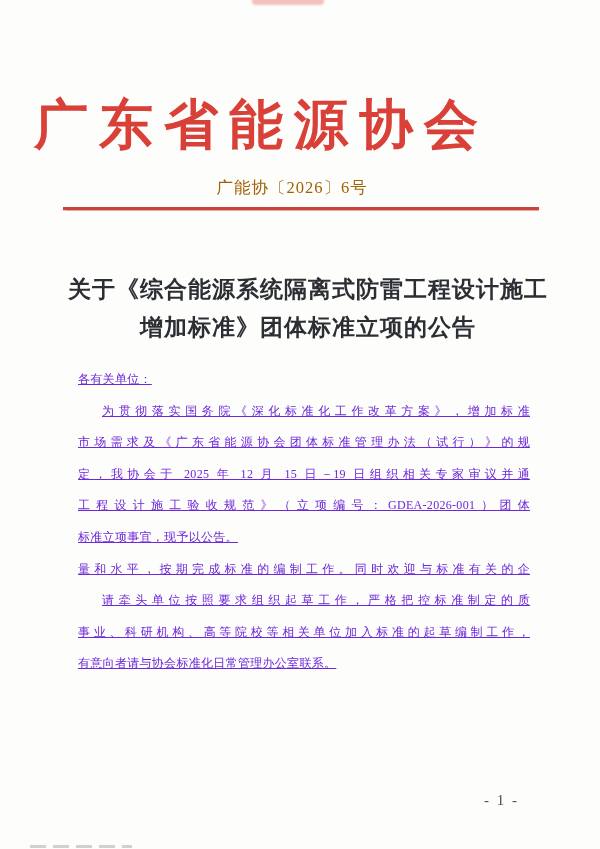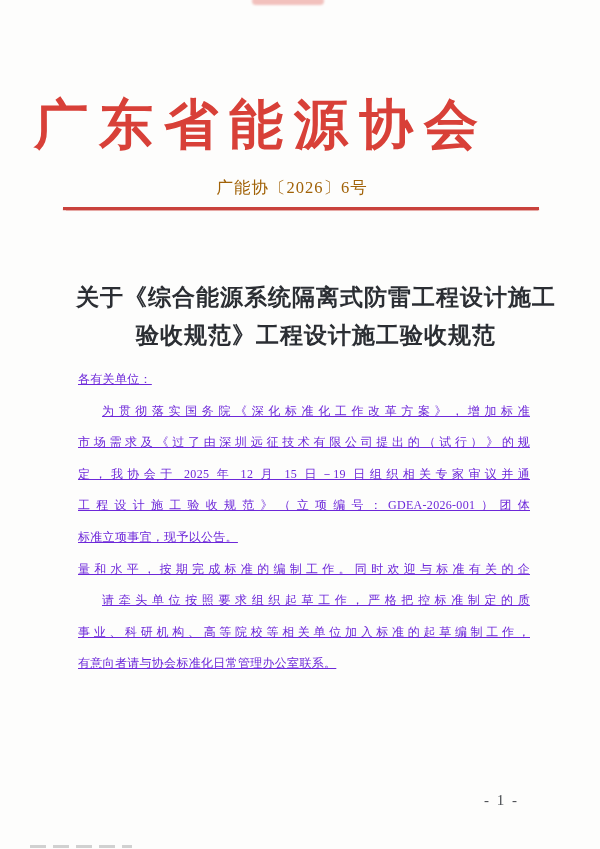--- a/index.html
+++ b/index.html
@@ -62,21 +62,21 @@
     width: 476px;
     height: 3px;
     background: #c9423c;
     box-shadow: 0 0.5px 1px rgba(201, 66, 60, 0.45);
   }
   .doc-title {
     position: absolute;
     left: 40px;
     top: 263px;
     width: 520px;
-    margin: 16px;
+    margin: 8px;
     text-align: center;
     font-size: 23px;
     line-height: 38px;
     font-weight: 700;
     color: #2b2e33;
     letter-spacing: 1px;
   }
   .doc-title .title-line {
     display: block;
   }
@@ -133,29 +133,29 @@
   <div class="scan-smudge-top"></div>
 
   <div class="org-name">广东省能源协会</div>
 
   <div class="doc-number">广能协〔2026〕6号</div>
 
   <div class="red-line"></div>
 
   <h1 class="doc-title">
     <span class="title-line">关于《综合能源系统隔离式防雷工程设计施工</span>
-    <span class="title-line">验收规范》工程设计施工验收规范</span>
+    <span class="title-line">增加标准》团体标准立项的公告</span>
   </h1>
 
   <div class="body-text">
     <div class="salutation">各有关单位：</div>
 
     <div>
       <div class="bline indent">为贯彻落实国务院《深化标准化工作改革方案》，增加标准</div>
-      <div class="bline">市场需求及《过了由深圳远征技术有限公司提出的（试行）》的规</div>
+      <div class="bline">市场需求及《广东省能源协会团体标准管理办法（试行）》的规</div>
       <div class="bline">定，我协会于 2025 年 12 月 15 日－19 日组织相关专家审议并通</div>
       <div class="bline">工程设计施工验收规范》（立项编号：GDEA-2026-001）团体</div>
       <div class="bline plast">标准立项事宜，现予以公告。</div>
     </div>
 
     <div>
       <div class="bline">量和水平，按期完成标准的编制工作。同时欢迎与标准有关的企</div>
       <div class="bline indent">请牵头单位按照要求组织起草工作，严格把控标准制定的质</div>
       <div class="bline">事业、科研机构、高等院校等相关单位加入标准的起草编制工作，</div>
       <div class="bline plast">有意向者请与协会标准化日常管理办公室联系。</div>

